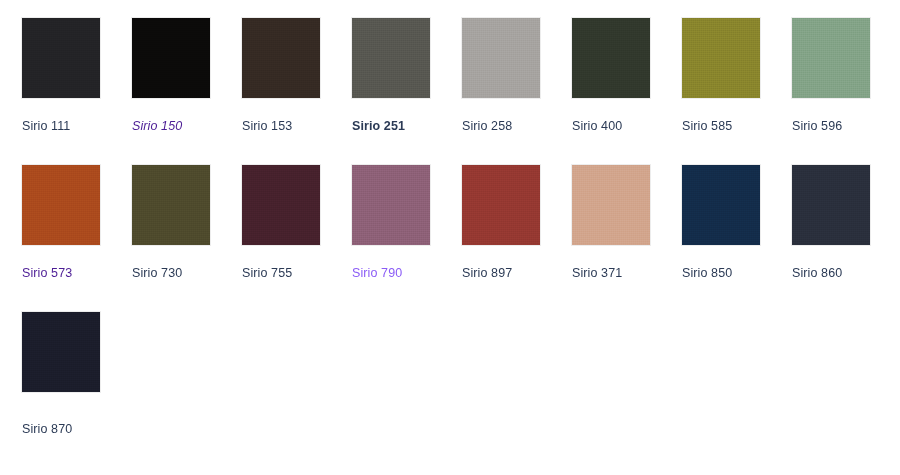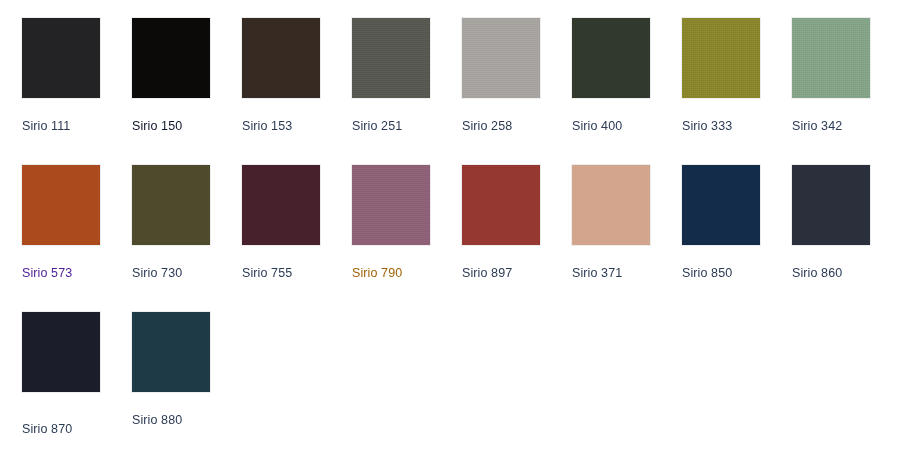--- a/index.html
+++ b/index.html
@@ -63,61 +63,61 @@
 </head>
 <body>
 
 <div id="swatch-grid" style="background: rgb(255, 255, 255);">
     <div class="swatch-cell">
       <span class="swatch-chip" title="Sirio 111" style="background-color: rgb(35, 35, 38);"></span>
       <span class="swatch-label" style="color: rgb(43, 58, 85);">Sirio 111</span>
     </div>
     <div class="swatch-cell">
       <span class="swatch-chip" title="Sirio 150" style="background-color: rgb(11, 10, 9);"></span>
-      <span class="swatch-label" style="color: #0f172a;">Sirio 150</span>
+      <span class="swatch-label" style="color: #4c1d95; font-style: italic;">Sirio 150</span>
     </div>
     <div class="swatch-cell">
       <span class="swatch-chip" title="Sirio 153" style="background-color: rgb(53, 42, 35);"></span>
       <span class="swatch-label" style="color: rgb(43, 58, 85);">Sirio 153</span>
     </div>
     <div class="swatch-cell">
       <span class="swatch-chip" title="Sirio 251" style="background-color: rgb(87, 87, 81);"></span>
-      <span class="swatch-label" style="color: rgb(43, 58, 85);">Sirio 251</span>
+      <span class="swatch-label" style="color: rgb(43, 58, 85); font-weight: bold;">Sirio 251</span>
     </div>
     <div class="swatch-cell">
       <span class="swatch-chip" title="Sirio 258" style="background-color: rgb(166, 163, 160);"></span>
       <span class="swatch-label" style="color: rgb(43, 58, 85); text-align: center;">Sirio 258</span>
     </div>
     <div class="swatch-cell">
       <span class="swatch-chip" title="Sirio 400" style="background-color: rgb(49, 56, 44);"></span>
       <span class="swatch-label" style="color: rgb(43, 58, 85);">Sirio 400</span>
     </div>
     <div class="swatch-cell">
       <span class="swatch-chip" title="Sirio 403" style="background-color: rgb(137, 133, 44);"></span>
-      <span class="swatch-label" style="color: rgb(43, 58, 85);">Sirio 333</span>
+      <span class="swatch-label" style="color: rgb(43, 58, 85);">Sirio 585</span>
     </div>
     <div class="swatch-cell">
       <span class="swatch-chip" title="Sirio 444" style="background-color: rgb(131, 163, 135);"></span>
-      <span class="swatch-label" style="color: rgb(43, 58, 85);">Sirio 342</span>
+      <span class="swatch-label" style="color: rgb(43, 58, 85);">Sirio 596</span>
     </div>
     <div class="swatch-cell">
       <span class="swatch-chip" title="Sirio 573" style="background-color: rgb(171, 74, 29);"></span>
       <span class="swatch-label" style="color: #4c1d95;">Sirio 573</span>
     </div>
     <div class="swatch-cell">
       <span class="swatch-chip" title="Sirio 730" style="background-color: rgb(78, 74, 44);"></span>
       <span class="swatch-label" style="color: rgb(43, 58, 85);">Sirio 730</span>
     </div>
     <div class="swatch-cell">
       <span class="swatch-chip" title="Sirio 755" style="background-color: rgb(70, 33, 44);"></span>
       <span class="swatch-label" style="color: rgb(43, 58, 85);">Sirio 755</span>
     </div>
     <div class="swatch-cell">
       <span class="swatch-chip" title="Sirio 790" style="background-color: rgb(141, 96, 119);"></span>
-      <span class="swatch-label" style="color: #a16207;">Sirio 790</span>
+      <span class="swatch-label" style="color: #8b5cf6;">Sirio 790</span>
     </div>
     <div class="swatch-cell">
       <span class="swatch-chip" title="Sirio 793" style="background-color: rgb(149, 56, 49);"></span>
       <span class="swatch-label" style="color: rgb(43, 58, 85);">Sirio 897</span>
     </div>
     <div class="swatch-cell">
       <span class="swatch-chip" title="Sirio 797" style="background-color: rgb(210, 165, 140);"></span>
       <span class="swatch-label" style="color: rgb(43, 58, 85);">Sirio 371</span>
     </div>
     <div class="swatch-cell">
@@ -125,17 +125,13 @@
       <span class="swatch-label" style="color: rgb(43, 58, 85);">Sirio 850</span>
     </div>
     <div class="swatch-cell">
       <span class="swatch-chip" title="Sirio 860" style="background-color: rgb(42, 47, 60);"></span>
       <span class="swatch-label" style="color: rgb(43, 58, 85);">Sirio 860</span>
     </div>
     <div class="swatch-cell">
       <span class="swatch-chip" title="Sirio 870" style="background-color: rgb(27, 29, 43);"></span>
       <span class="swatch-label" style="color: rgb(43, 58, 85); margin-top: 30px;">Sirio 870</span>
     </div>
-    <div class="swatch-cell">
-      <span class="swatch-chip" title="Sirio 880" style="background-color: rgb(30, 58, 70);"></span>
-      <span class="swatch-label" style="color: rgb(43, 58, 85);">Sirio 880</span>
-    </div>
   </div>
 
 </body></html>

